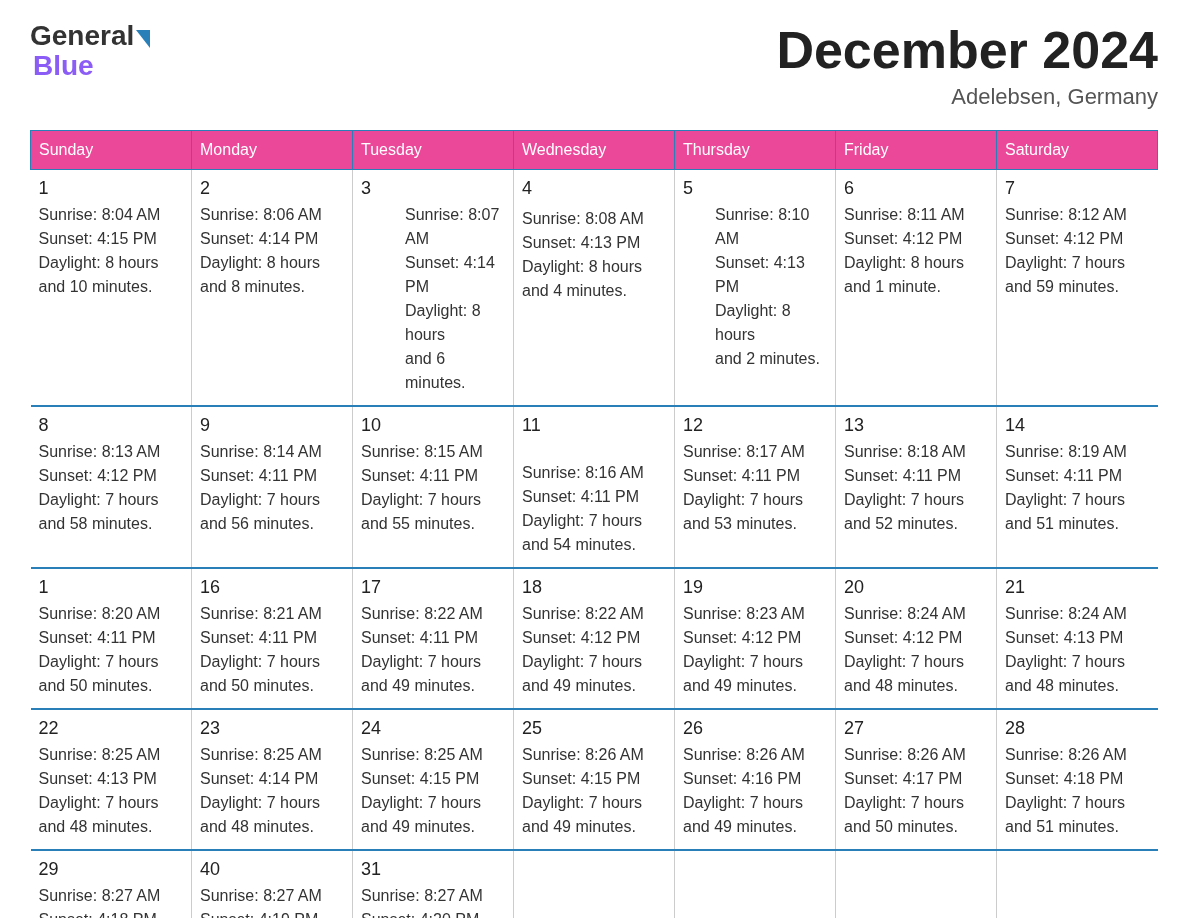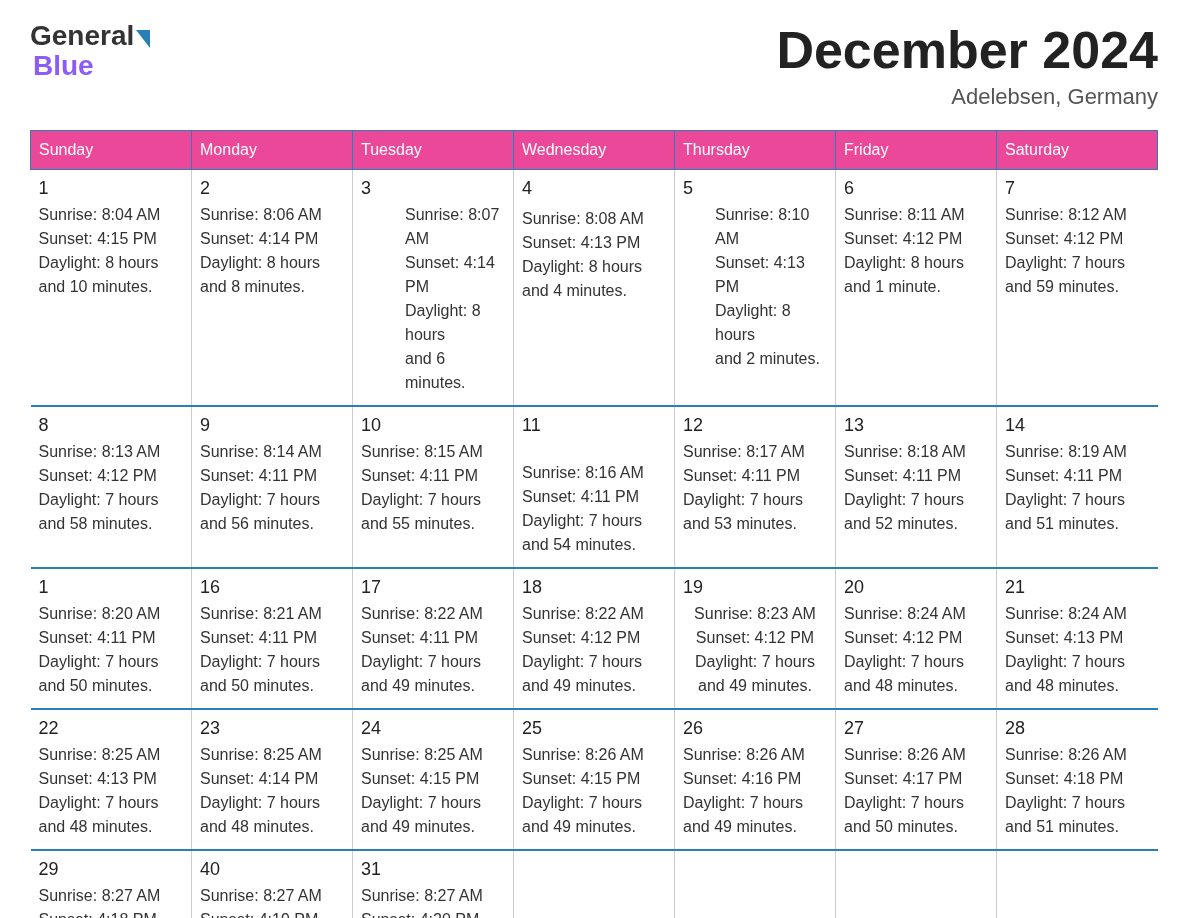--- a/index.html
+++ b/index.html
@@ -260,21 +260,21 @@
         </td>
         <td>
           <span class="day-number">18</span>
           <div class="day-info" style="white-space: pre-line;">Sunrise: 8:22 AM
 Sunset: 4:12 PM
 Daylight: 7 hours
 and 49 minutes.</div>
         </td>
         <td>
           <span class="day-number">19</span>
-          <div class="day-info" style="white-space: pre-line; text-align: center;">Sunrise: 8:23 AM
+          <div class="day-info" style="white-space: pre-line;">Sunrise: 8:23 AM
 Sunset: 4:12 PM
 Daylight: 7 hours
 and 49 minutes.</div>
         </td>
         <td>
           <span class="day-number">20</span>
           <div class="day-info" style="white-space: pre-line;">Sunrise: 8:24 AM
 Sunset: 4:12 PM
 Daylight: 7 hours
 and 48 minutes.</div>

